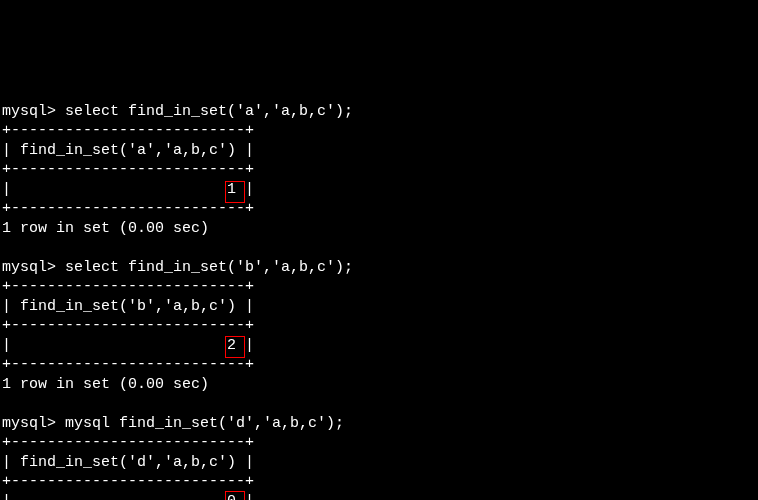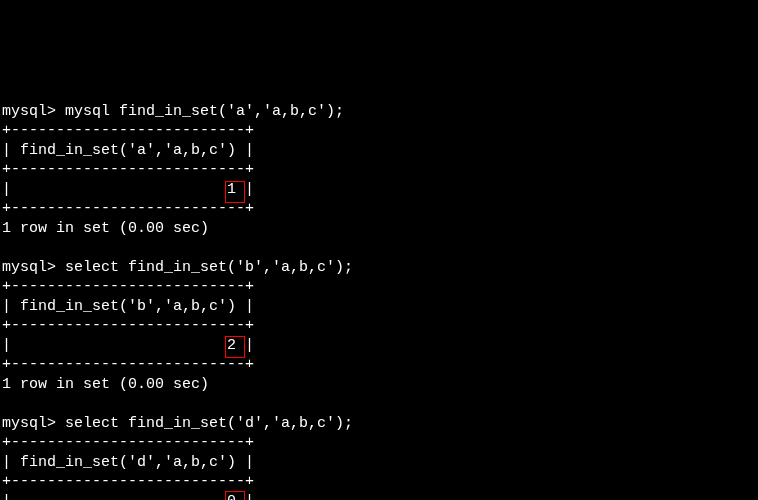--- a/index.html
+++ b/index.html
@@ -27,37 +27,37 @@
       border: 1px solid #ff0000;
       pointer-events: none;
     }
   </style>
 </head>
 <body>
 
 
 
 <div class="terminal">
-<span>mysql&gt; </span><span>mysql find_in_set('a','a,b,c');</span>
+<span>mysql&gt; </span><span>select find_in_set('a','a,b,c');</span>
 <span>+--------------------------+</span>
 <span>| find_in_set('a','a,b,c') |</span>
 <span>+--------------------------+</span>
 <span>|                        1 |</span>
 <span>+--------------------------+</span>
 <span>1 row in set (0.00 sec)</span>
 
 <span>mysql&gt; </span><span>select find_in_set('b','a,b,c');</span>
 <span>+--------------------------+</span>
 <span>| find_in_set('b','a,b,c') |</span>
 <span>+--------------------------+</span>
 <span>|                        2 |</span>
 <span>+--------------------------+</span>
 <span>1 row in set (0.00 sec)</span>
 
-<span>mysql&gt; </span><span>select find_in_set('d','a,b,c');</span>
+<span>mysql&gt; </span><span>mysql find_in_set('d','a,b,c');</span>
 <span>+--------------------------+</span>
 <span>| find_in_set('d','a,b,c') |</span>
 <span>+--------------------------+</span>
 <span>|                        0 |</span>
 
 
 
 
 <div class="highlight-box" style="top:99px;left:223px;width:20px;height:22px;"></div>
 <div class="highlight-box" style="top:254px;left:223px;width:20px;height:22px;"></div>

